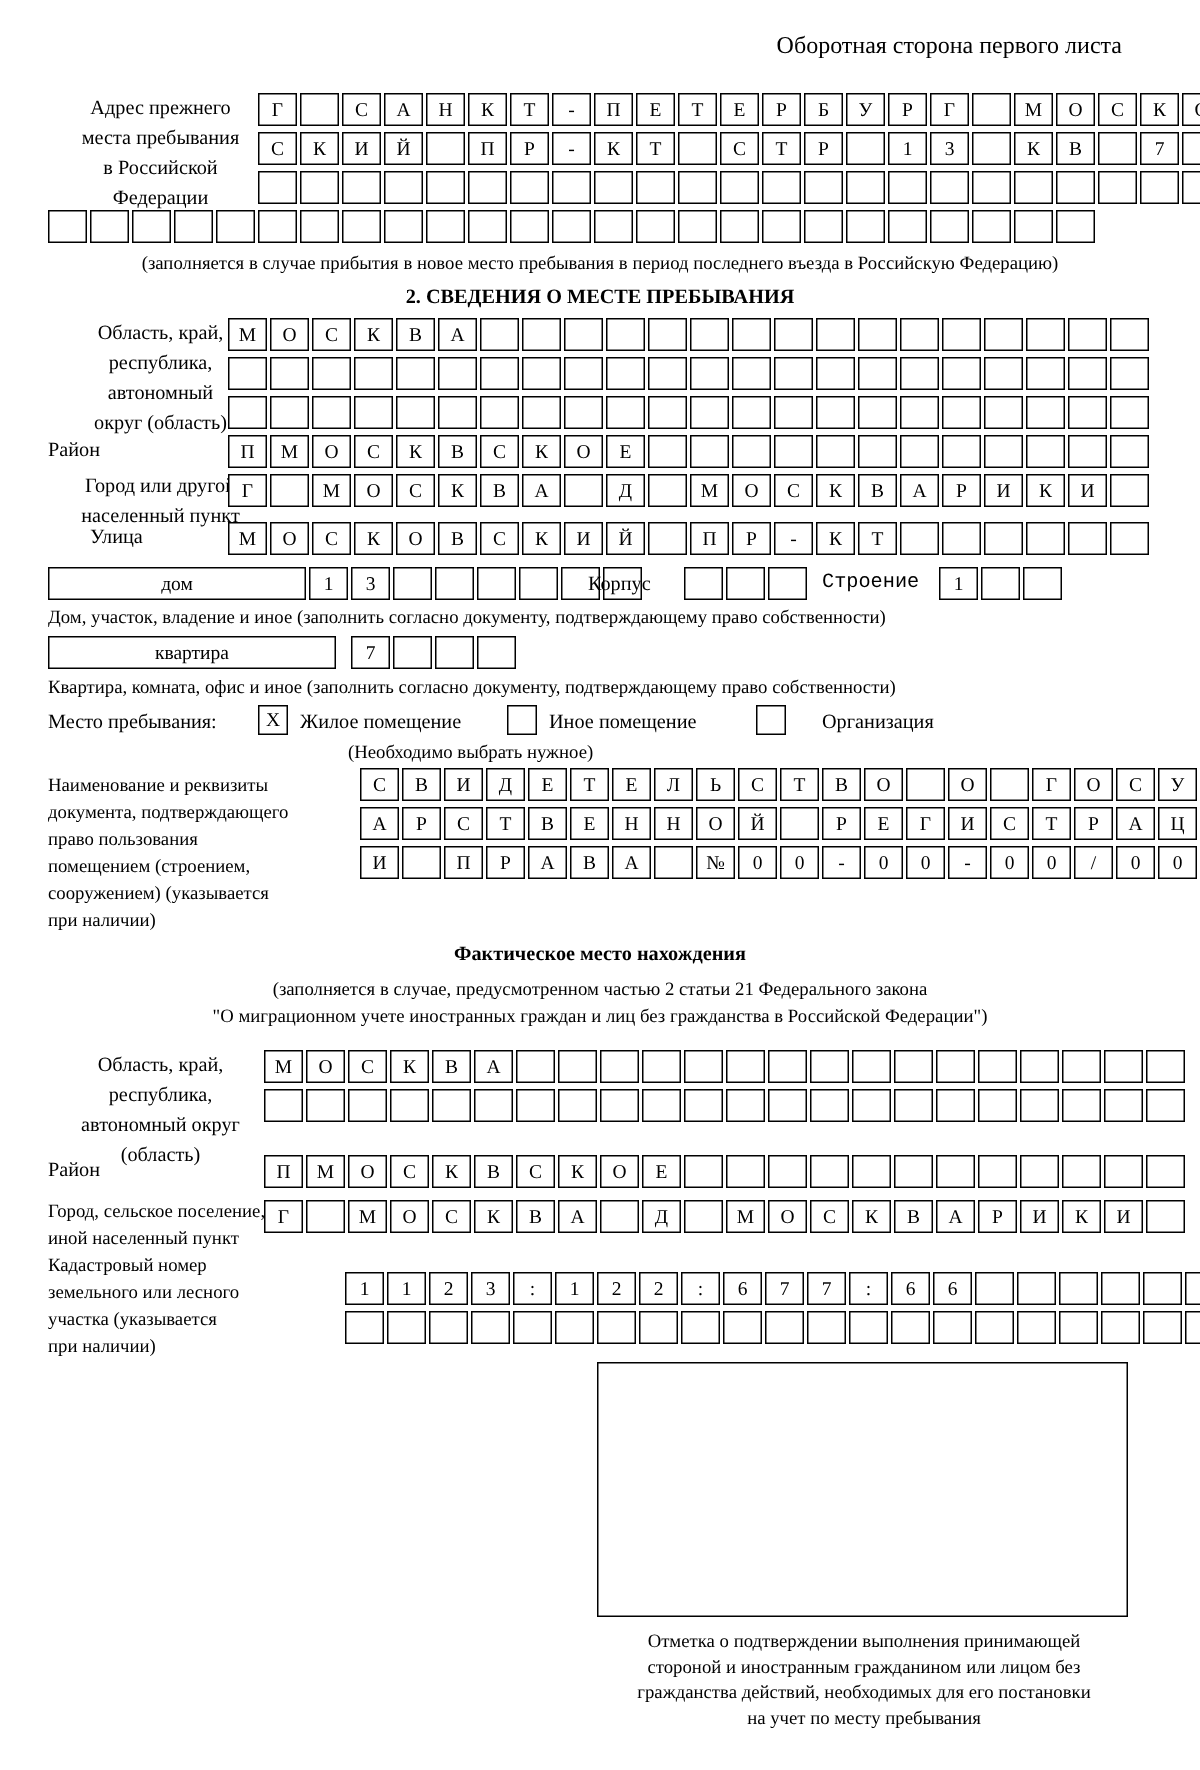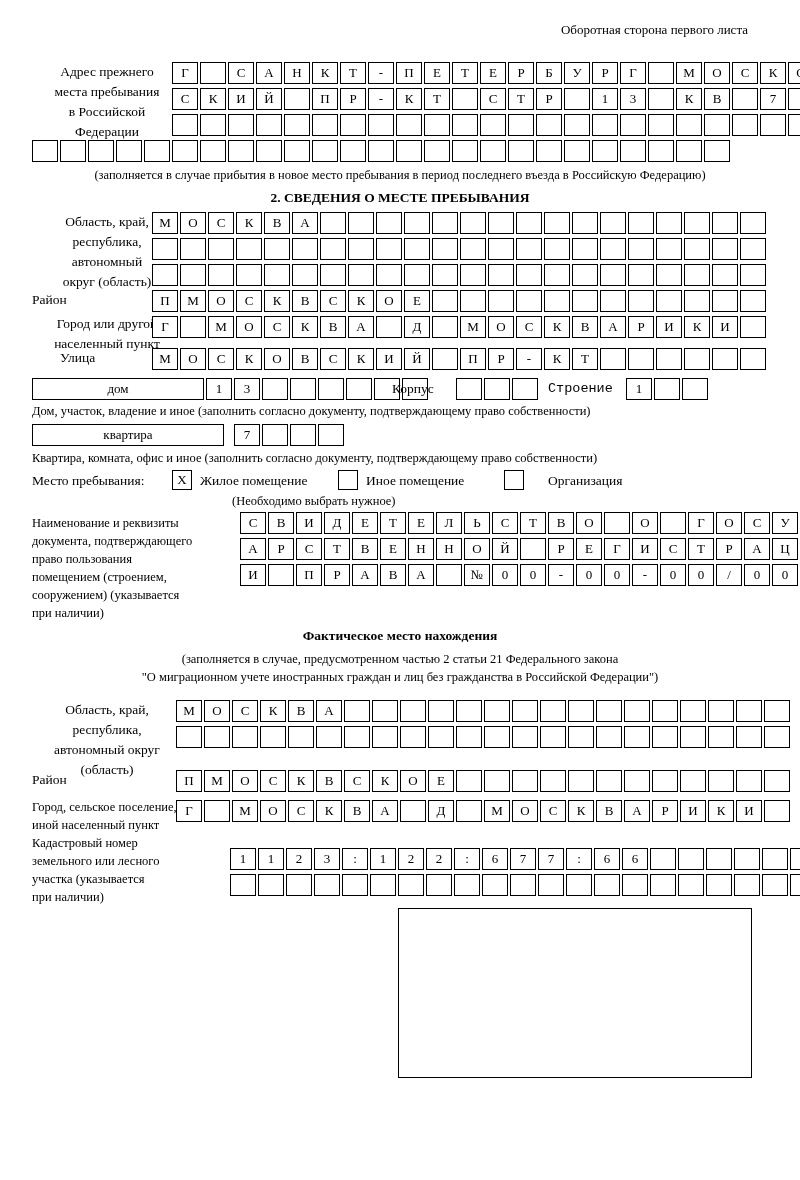--- a/index.html
+++ b/index.html
@@ -17,21 +17,21 @@
   }
   .page {
     position: relative;
     width: 800px;
     height: 1180px;
   }
   .abs { position: absolute; }
 
   .hdr-right {
     top: 22px; right: 52px;
-    font-size: 13px;
+    font-size: 16px;
   }
 
   .label {
     font-size: 13.5px;
     line-height: 20px;
     text-align: center;
   }
   .label-sm { font-size: 12.5px; line-height: 18px; }
 
   .section-title {
@@ -664,14 +664,20 @@
       <div class="cell blank"></div>
       <div class="cell blank"></div>
       <div class="cell blank"></div>
       <div class="cell blank"></div>
       <div class="cell blank"></div>
       <div class="cell blank"></div>
       <div class="cell blank"></div>
     </div>
 
   <div class="abs bigbox" style="left:398px; top:908px; width:354px; height:170px;"></div>
+  <div class="abs footnote" style="left:386px; top:1086px; width:380px;">
+    <div>Отметка о подтверждении выполнения принимающей</div>
+    <div>стороной и иностранным гражданином или лицом без</div>
+    <div>гражданства действий, необходимых для его постановки</div>
+    <div>на учет по месту пребывания</div>
+  </div>
 
 </div>
 
 </body></html>

